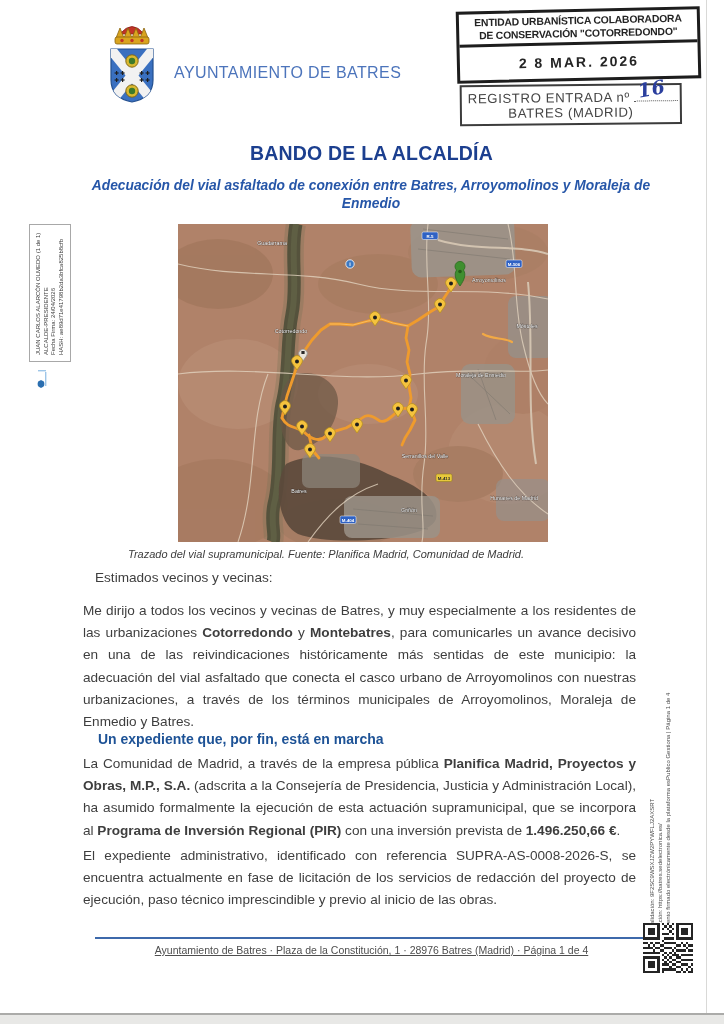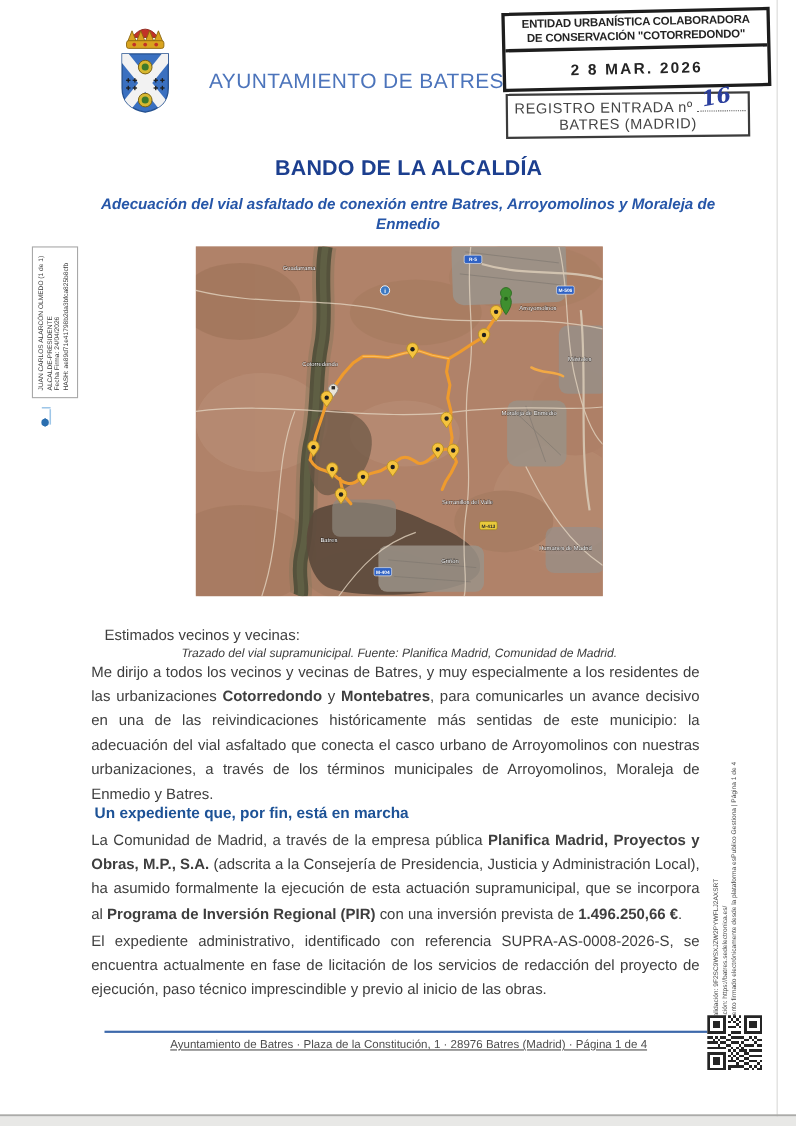--- a/index.html
+++ b/index.html
@@ -1,21 +1,21 @@
 <!DOCTYPE html>
 <html><head>
 <meta charset="utf-8">
 <style>
   html,body{margin:0;padding:0;background:#fff;}
   .sheet{position:relative;width:724px;height:1024px;background:#ffffff;overflow:hidden;
          font-family:"Liberation Sans",sans-serif;color:#3d3d3d;}
   .abs{position:absolute;}
 
   
-  .org-name{left:190px;top:64px;font-size:19px;color:#4c74bb;letter-spacing:.4px;}
+  .org-name{left:174px;top:64px;font-size:16px;color:#4c74bb;letter-spacing:.4px;}
 
   
   .stamp{left:457px;top:9px;width:244px;transform:rotate(-1.3deg);color:#242424;}
   .stamp-main{border:3px solid #1d1d1d;}
   .stamp-entity{padding:3px 1px 2px;text-align:center;font-weight:bold;font-size:10.4px;
                 line-height:12.5px;letter-spacing:-.2px;border-bottom:3px solid #1d1d1d;}
   .stamp-date{padding:9px 0 8px;text-align:center;font-weight:bold;font-size:14px;letter-spacing:2px;}
   .stamp-registro{position:relative;margin:3px 0 0 2px;width:206px;border:2px solid #3c3c3c;
                   padding:4px 6px 3px;transform:rotate(.7deg);font-size:13.2px;color:#454545;
                   letter-spacing:.6px;}
@@ -27,28 +27,28 @@
 
   
   .doc-title{left:95px;top:142px;width:553px;text-align:center;font-weight:bold;font-size:19.5px;
              color:#1c3f8f;letter-spacing:.2px;}
   .doc-subtitle{left:82px;top:177px;width:578px;text-align:center;font-weight:bold;font-style:italic;
                 font-size:13.8px;line-height:17.5px;color:#2656a8;}
 
   
   .map-wrap{left:178px;top:224px;width:370px;height:318px;overflow:hidden;background:#b08269;}
   .map-svg{display:block;width:100%;height:100%;}
-  .map-caption{left:128px;top:548px;width:470px;text-align:center;font-style:italic;
-               font-size:11px;color:#3c3c3c;margin-top:40px;}
+  .map-caption{left:128px;top:548px;width:470px;font-style:italic;
+               font-size:11px;color:#3c3c3c;}
 
   
   .bodytxt{left:83px;width:553px;font-size:13.6px;line-height:22.2px;text-align:justify;color:#3e3e3e;}
   .salutation{left:95px;top:570px;font-size:13.6px;color:#3e3e3e;}
   .p1{top:600px;}
-  .section-heading{left:86px;top:731px;font-size:14px;font-weight:bold;color:#1d5296;}
+  .section-heading{left:98px;top:731px;font-size:14px;font-weight:bold;color:#1d5296;}
   .p2{top:753px;}
   .p3{top:845px;}
   .b{font-weight:bold;}
 
   
   .footer-line{left:95px;top:937px;width:553px;height:2px;background:#3d69ab;}
   .footer-text{left:95px;top:944px;width:553px;text-align:center;font-size:10.5px;color:#4e4e4e;text-decoration:underline;}
 
   
   .left-block-frame{left:29px;top:224px;width:40px;height:136px;border:1px solid #a8a8a8;}

